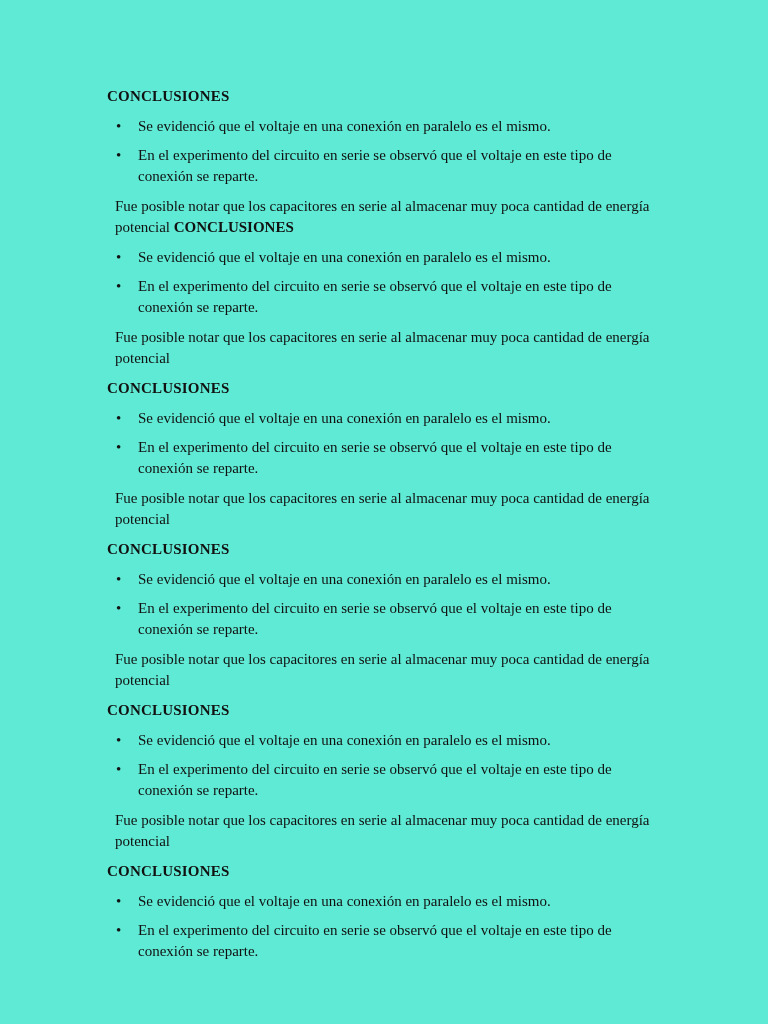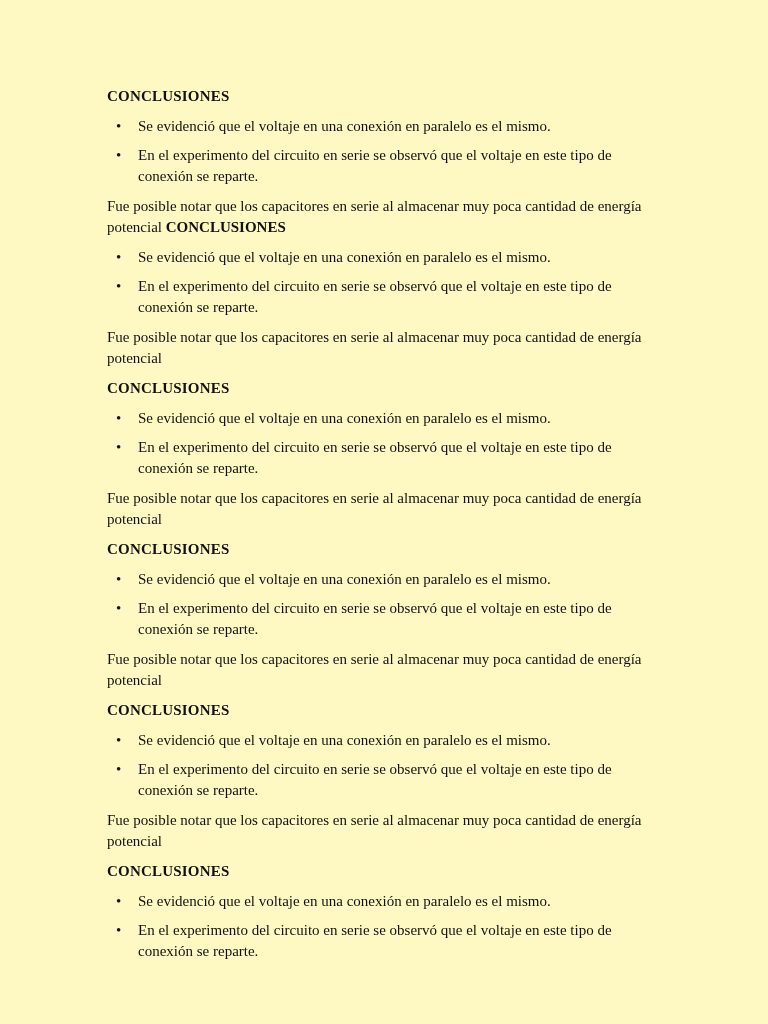--- a/index.html
+++ b/index.html
@@ -8,21 +8,21 @@
     background: #ffffff;
   }
   body {
     font-family: "Liberation Serif", "DejaVu Serif", serif;
     color: #111111;
   }
   .page {
     position: relative;
     width: 768px;
     height: 1024px;
-    background: #fef9c3;
+    background: #5eead4;
     overflow: hidden;
   }
   .content {
     position: absolute;
     top: 86px;
     left: 107px;
     width: 556px;
     font-size: 15px;
     line-height: 21px;
   }
@@ -45,21 +45,21 @@
     margin: 8px;
   }
   ul.bullets li::before {
     content: "\2022";
     position: absolute;
     left: 1px;
     top: 0;
     font-size: 15px;
   }
   p.body-par {
-    margin: 9px 0 9px 0;
+    margin: 9px 0 9px 8px;
   }
   p.body-par strong { font-weight: bold; }
 </style>
 </head>
 <body>
 
 <div class="page">
   <div class="content">
 
     <section class="doc-section">

